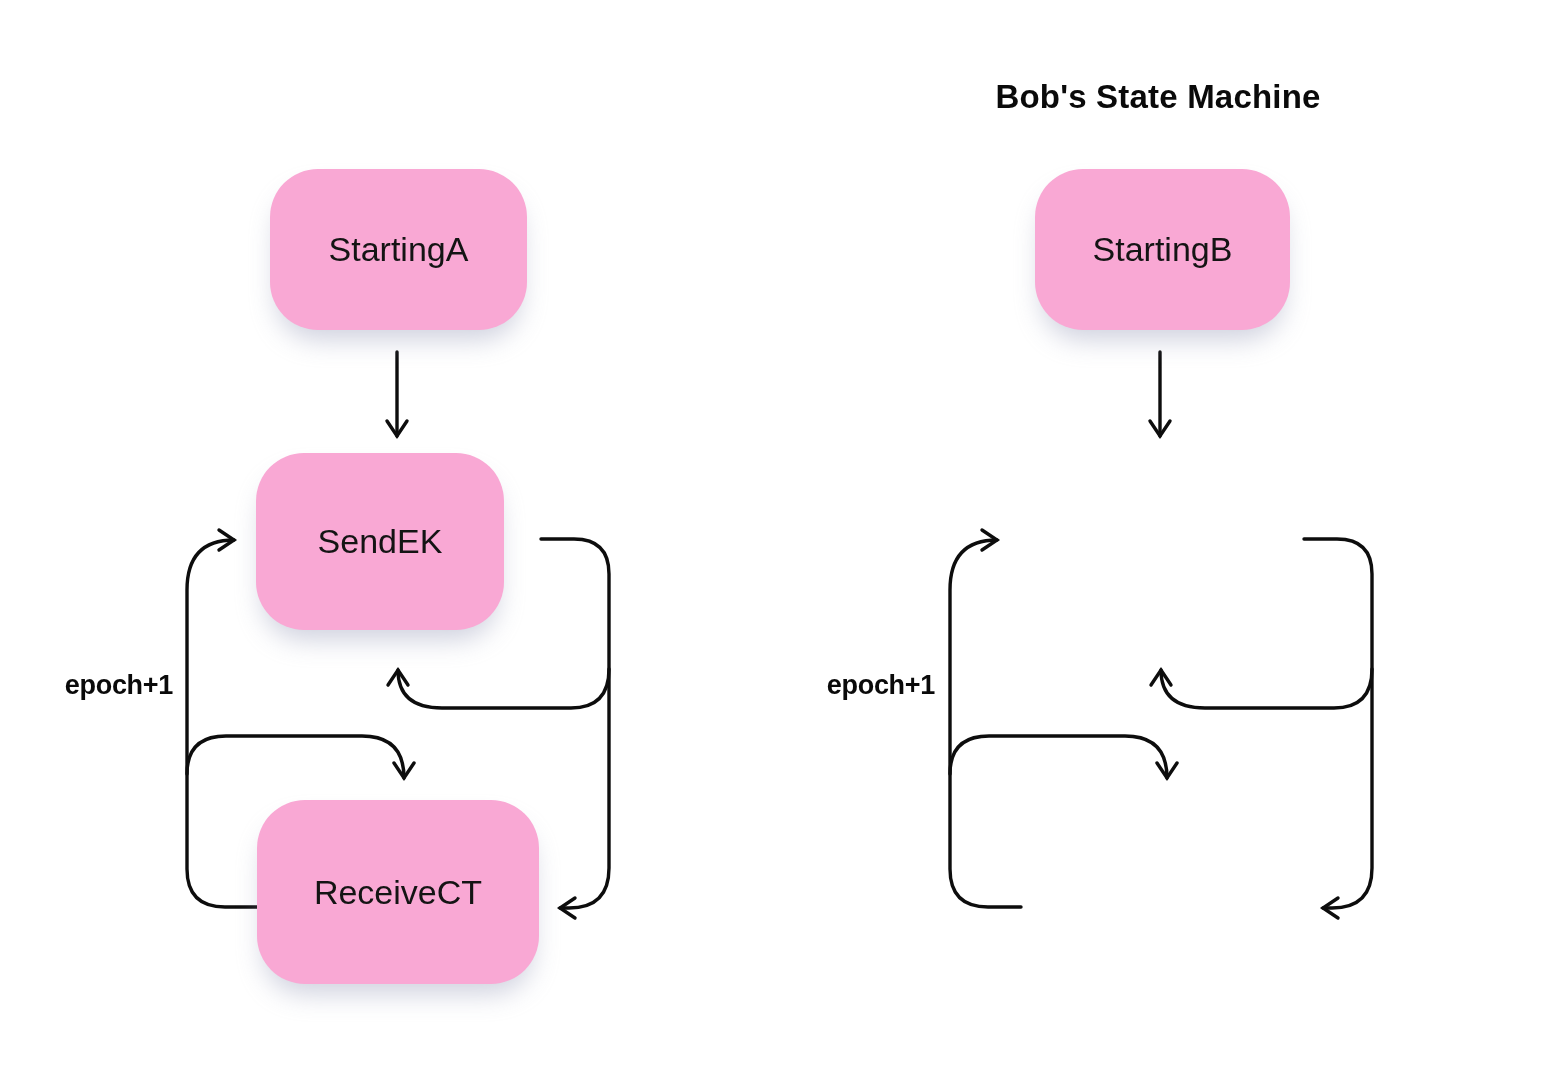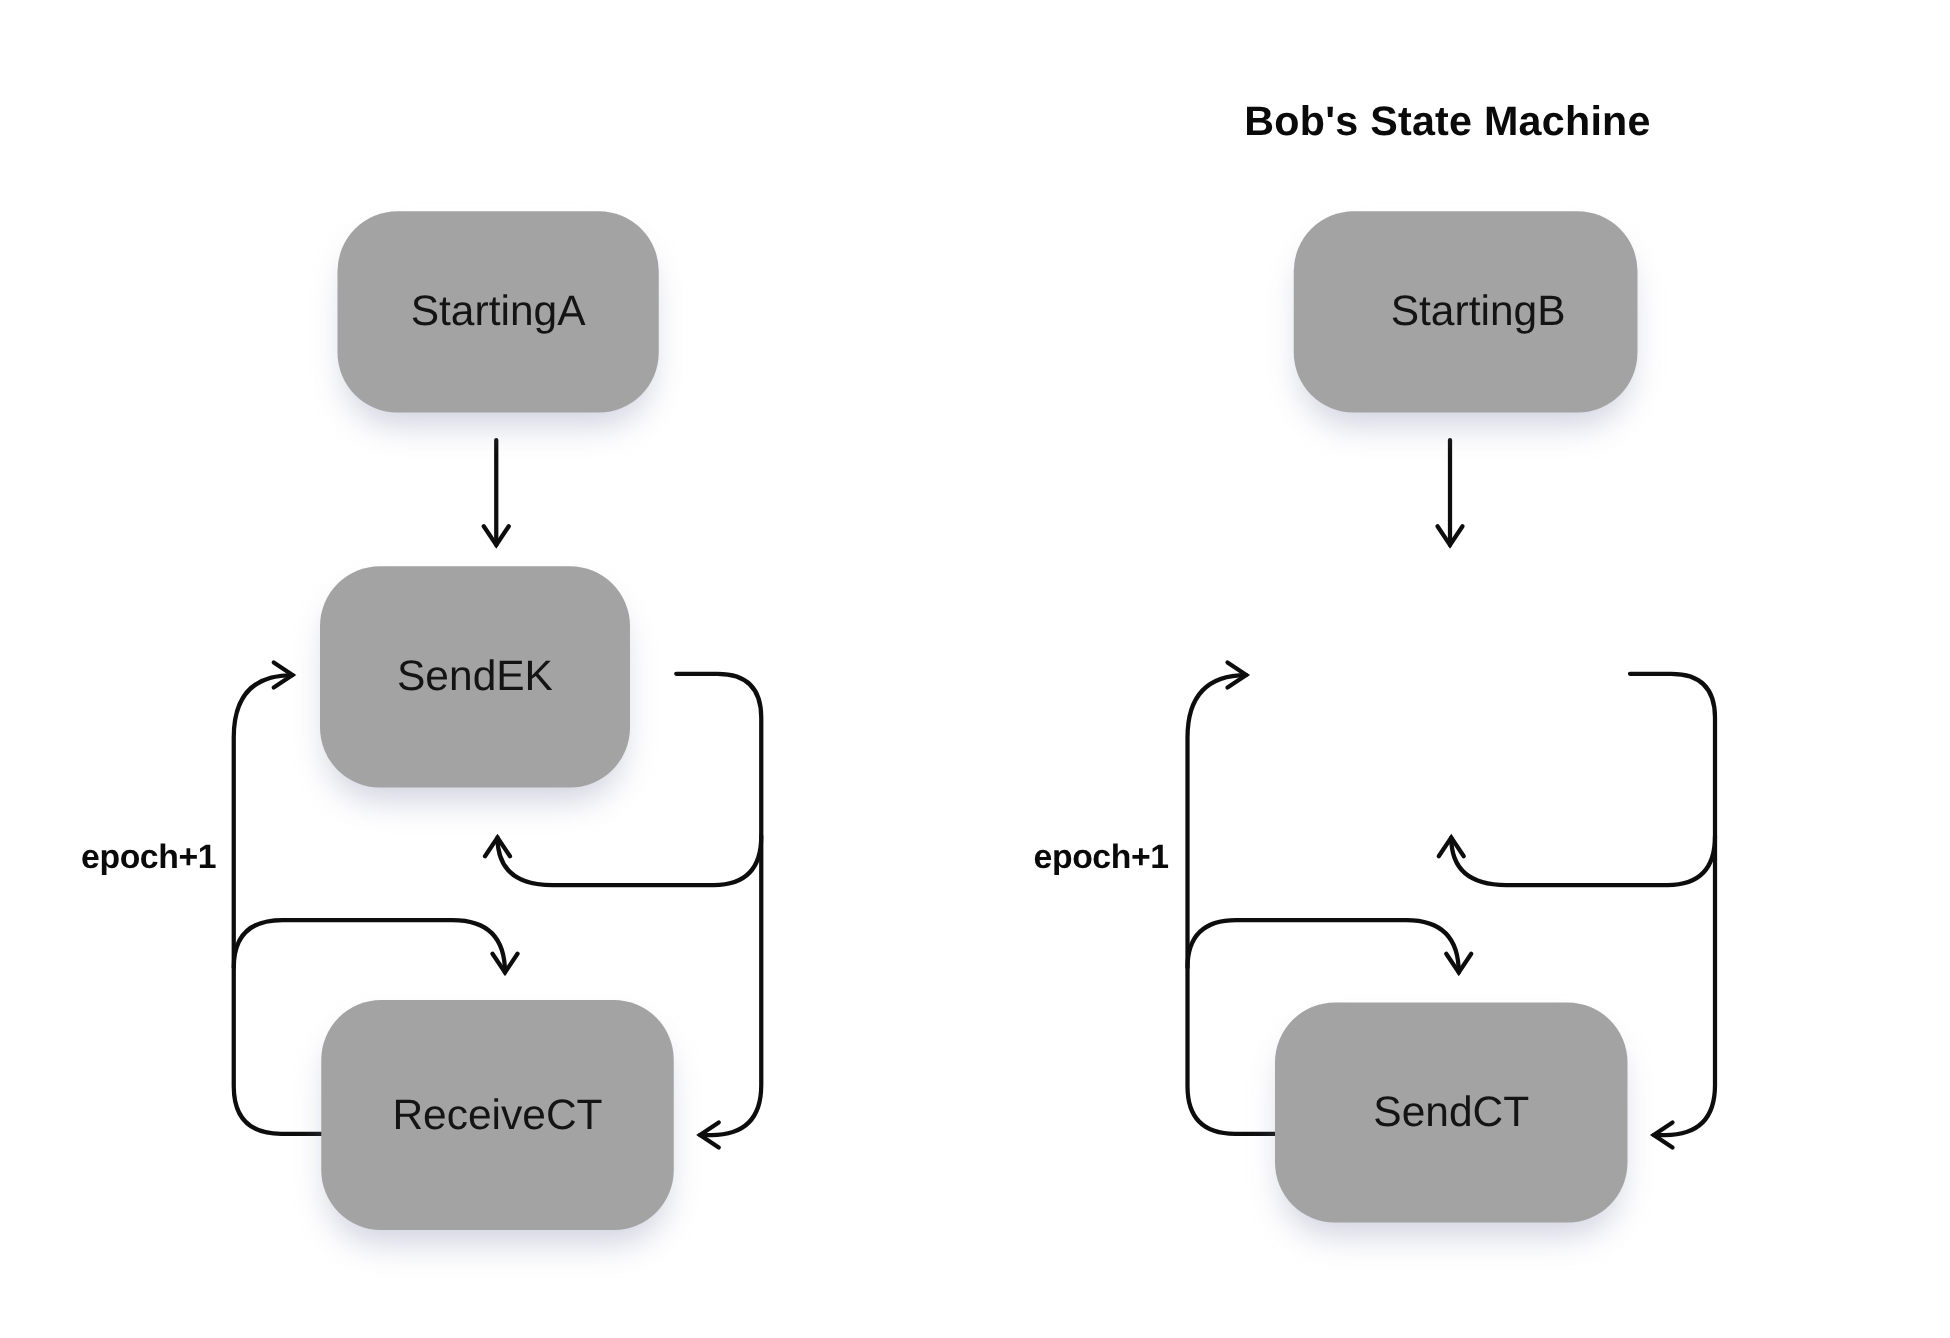--- a/index.html
+++ b/index.html
@@ -26,21 +26,21 @@
     position: absolute;
     width: 600px;
     text-align: center;
     font-size: 33px;
     font-weight: 700;
     color: #0a0a0a;
     letter-spacing: 0.2px;
   }
   .state {
     position: absolute;
-    background: #a3a3a3;
+    background: #f9a8d4;
     border-radius: 48px;
     display: flex;
     align-items: center;
     justify-content: center;
     font-size: 34px;
     font-weight: 400;
     color: #141414;
     box-shadow: 0 16px 26px -6px rgba(150, 156, 185, 0.45);
   }
   .epoch-label {
@@ -92,20 +92,19 @@
   <div class="state" style="left:270px; top:169px; width:257px; height:161px;">StartingA</div>
 
   <div class="state" style="left:256px; top:453px; width:248px; height:177px;">SendEK</div>
 
   <div class="state" style="left:257px; top:800px; width:282px; height:184px;">ReceiveCT</div>
 
   <div class="epoch-label" style="left:40px; top:670px;">epoch+1</div>
 
   <div class="machine-title" style="left:858px; top:78px;">Bob's State Machine</div>
 
-  <div class="state" style="left:1035px; top:169px; width:255px; height:161px;padding-left:20px;">StartingB</div>
+  <div class="state" style="left:1035px; top:169px; width:255px; height:161px;">StartingB</div>
 
 
-  <div class="state" style="left:1020px; top:802px; width:282px; height:176px;">SendCT</div>
 
   <div class="epoch-label" style="left:802px; top:670px;">epoch+1</div>
 
 </div>
 
 </body></html>

